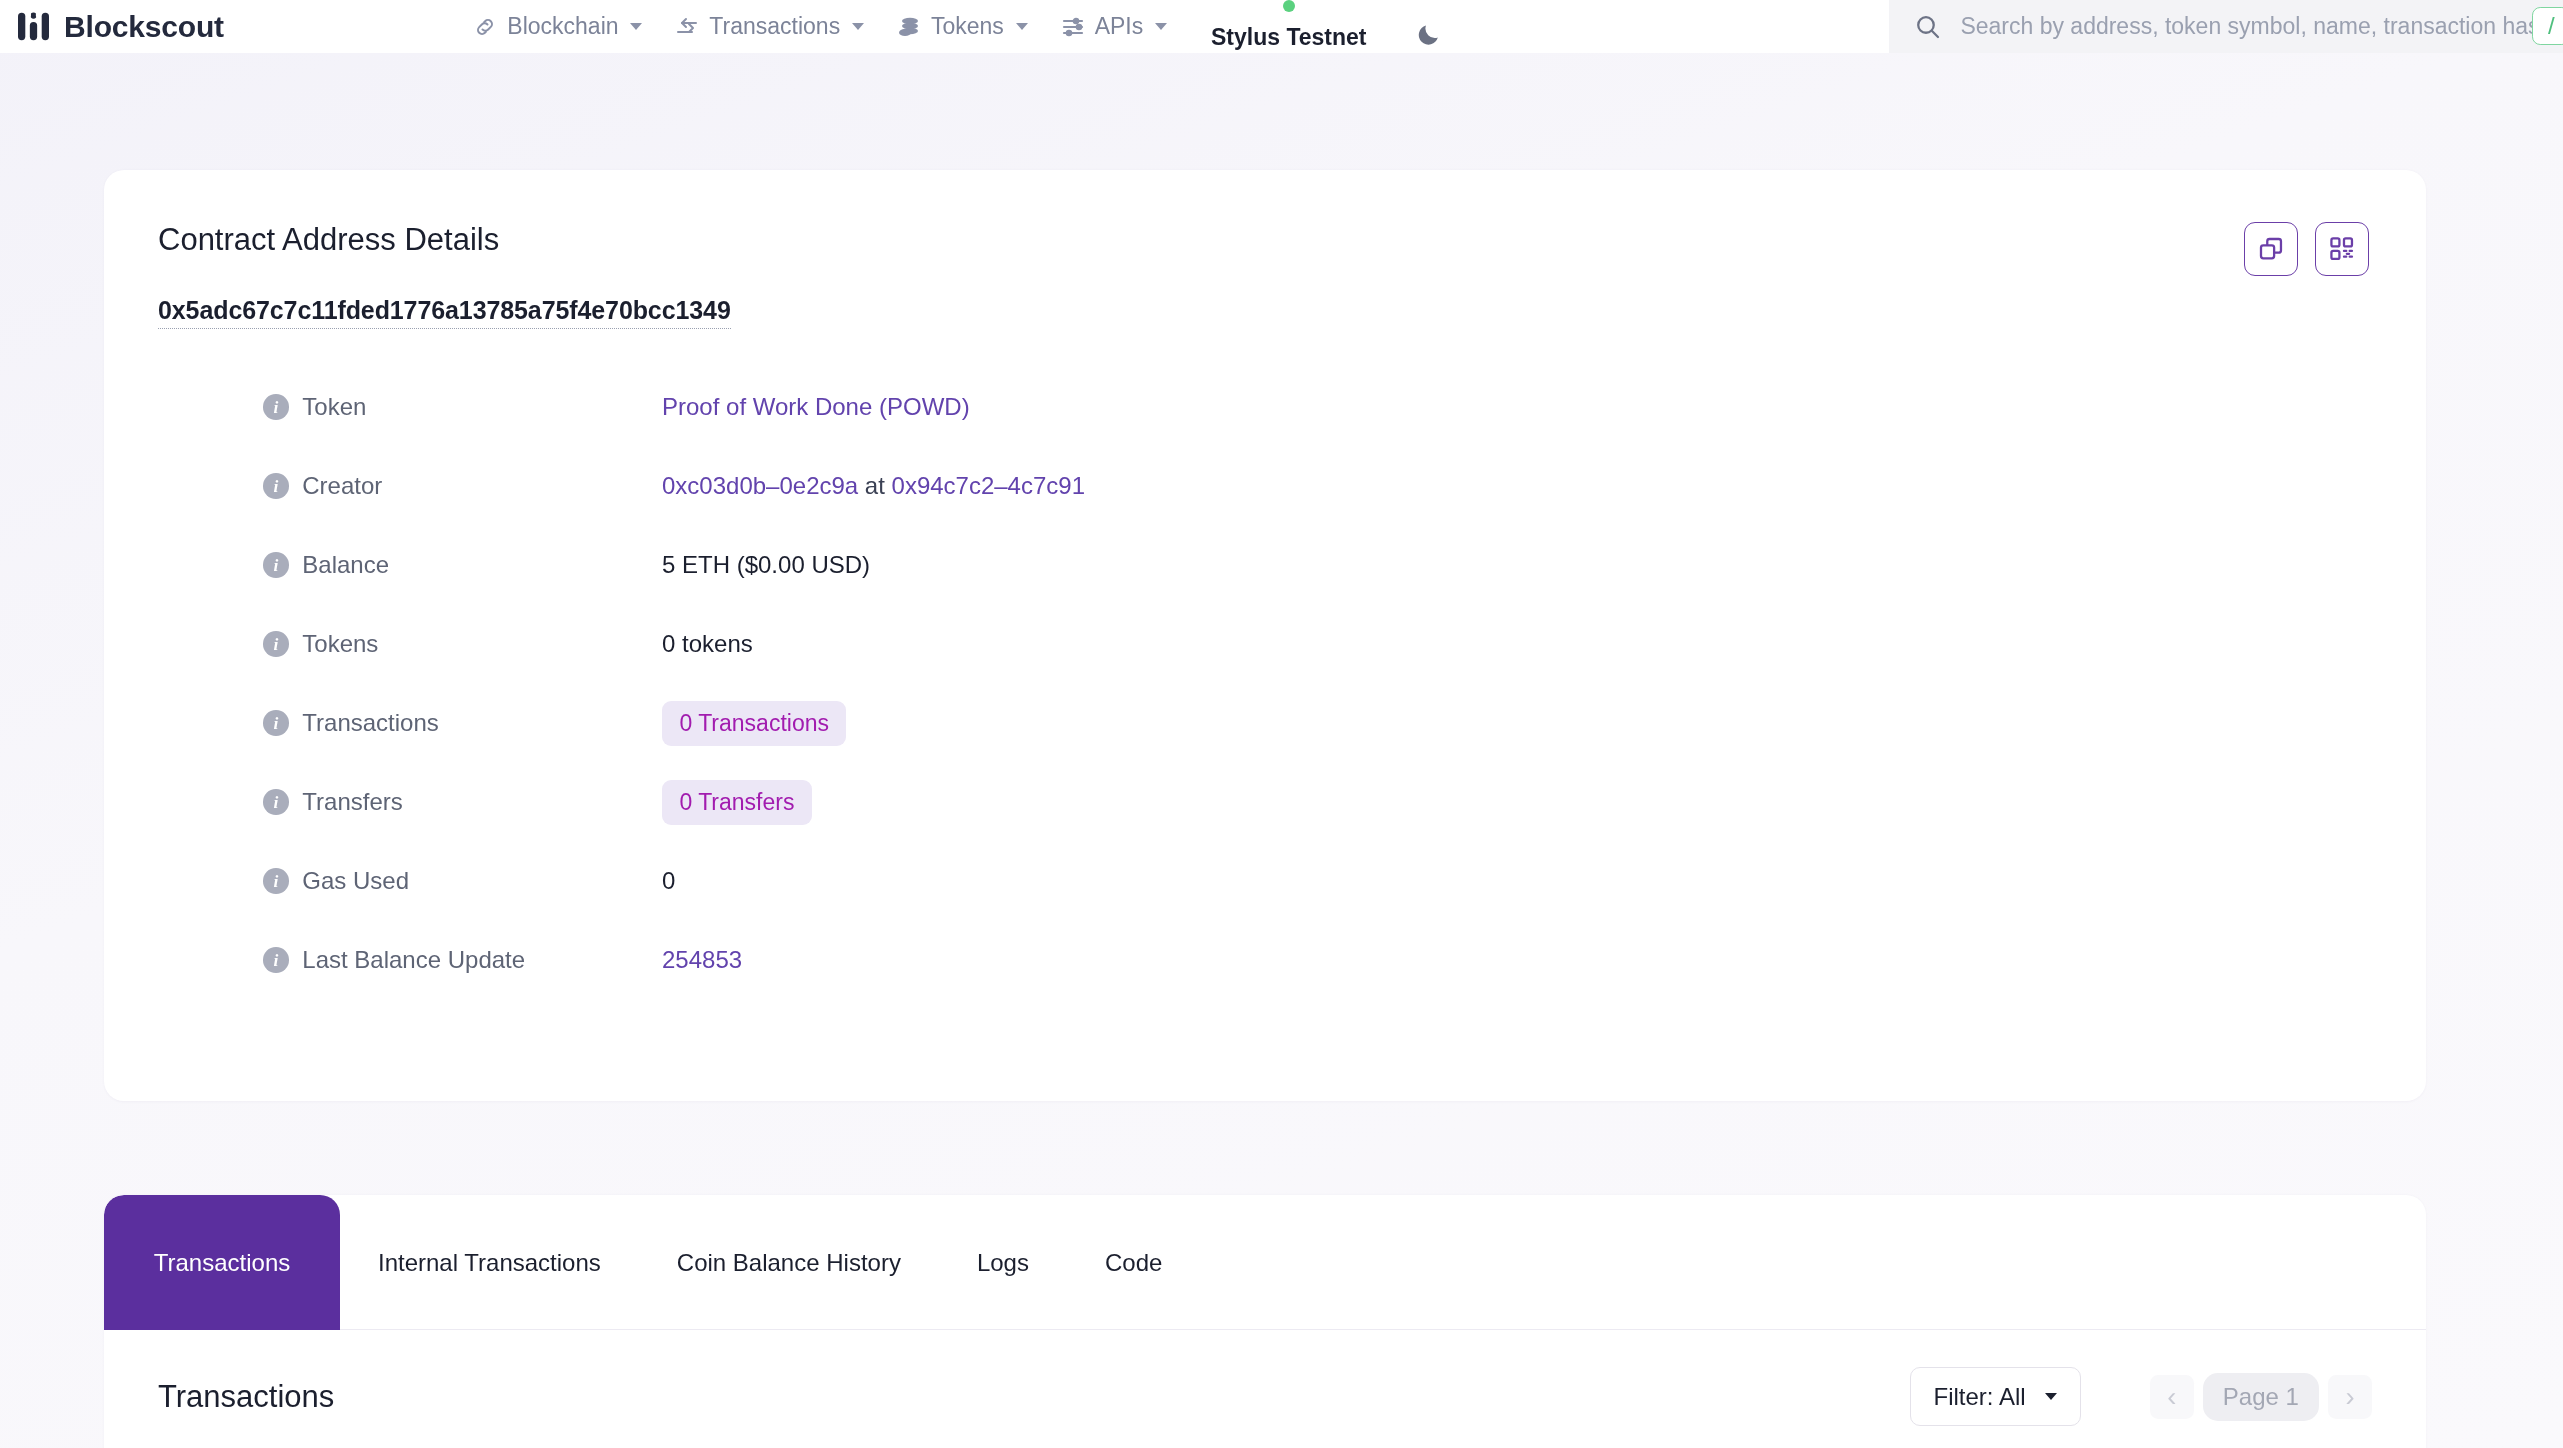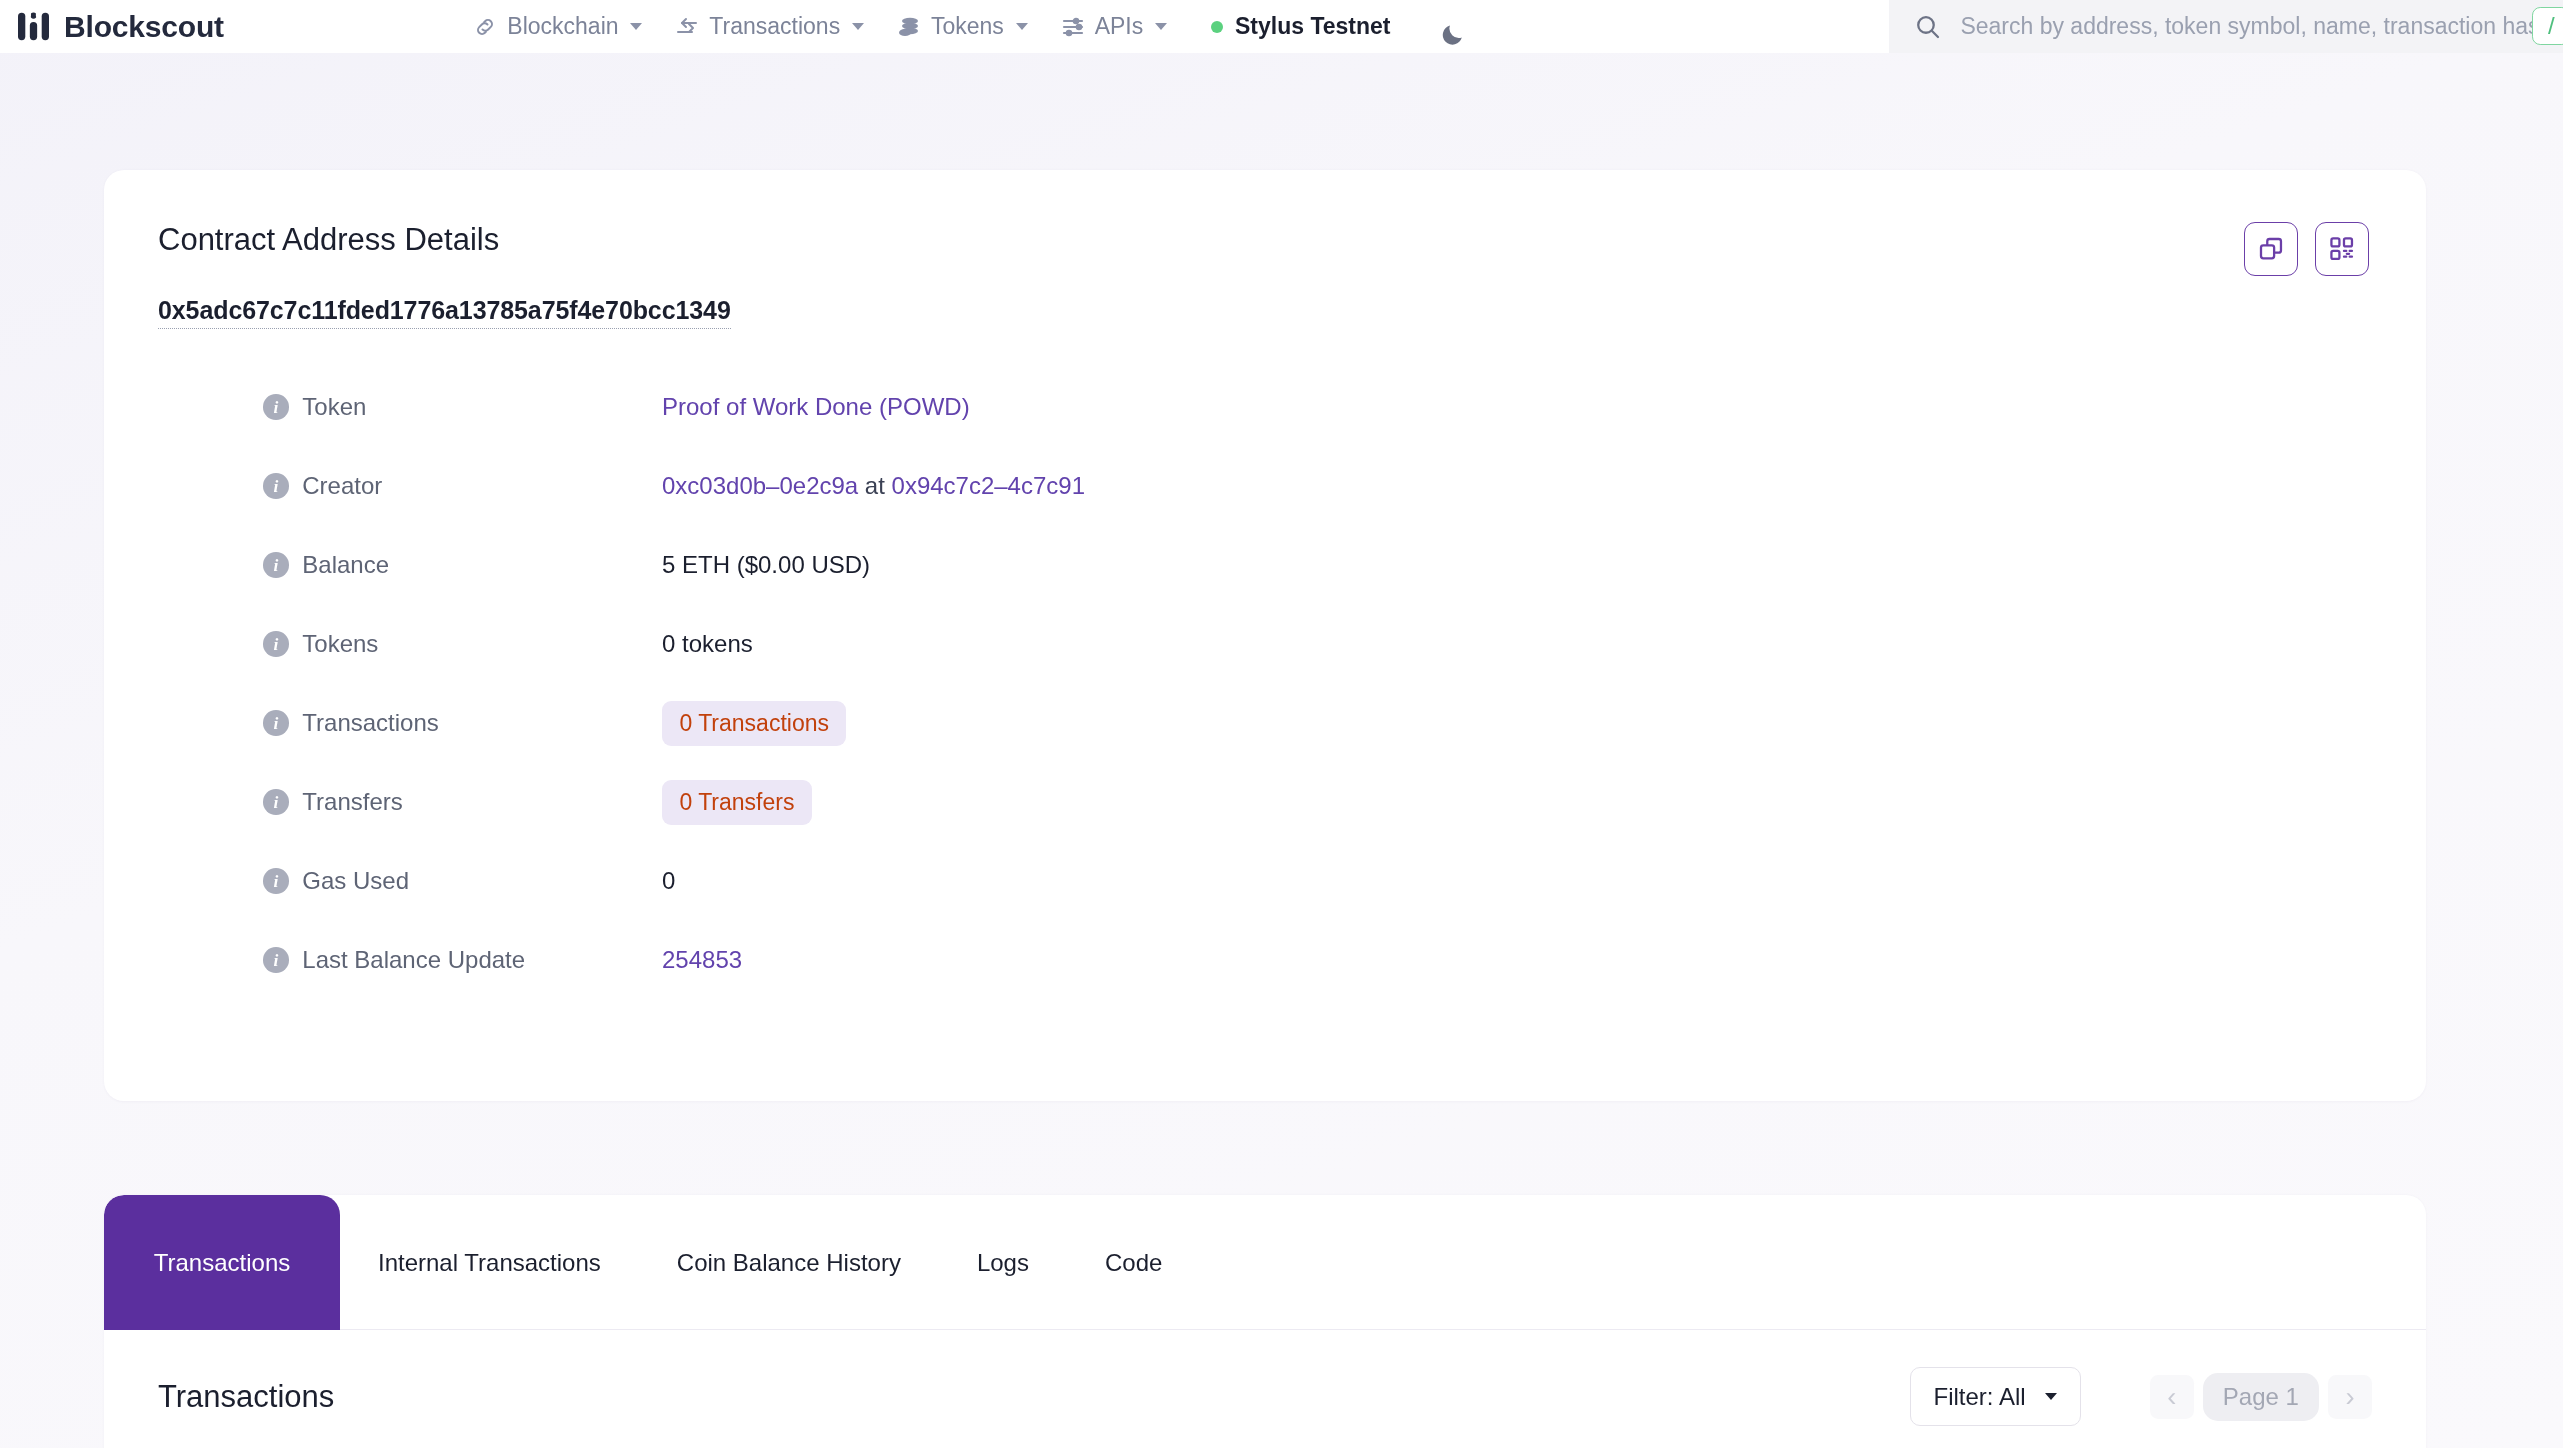--- a/index.html
+++ b/index.html
@@ -44,21 +44,21 @@
   .nav-label { font-size: 23px; color: #7c8398; white-space: nowrap; }
   .caret {
     width: 0; height: 0;
     border-left: 6.4px solid transparent;
     border-right: 6.4px solid transparent;
     border-top: 7.3px solid #8b92a8;
     margin-left: 1.8px;
   }
   .network {
     display: flex; align-items: center; gap: 12px;
-    padding: 0 16.5px; margin-left: 11px; height: 53px; cursor: pointer;
+    padding: 0 16.5px; margin-left: 11px; height: 53px; cursor: pointer; flex-direction: column;
   }
   .net-dot { width: 12px; height: 12px; border-radius: 50%; background: #5bd17f; flex:none; }
   .net-label { font-size: 23px; color: #1b1f2e; font-weight: 600; white-space: nowrap; }
 
   .theme-toggle {
     margin-left: 27.4px; width: 37px; height: 37px;
     display: flex; align-items: center; justify-content: center; cursor: pointer;
   }
 
   .searchwrap {
@@ -129,21 +129,21 @@
     display: flex; align-items: center; justify-content: center;
     font-family: "Liberation Serif", serif;
     flex: none;
   }
   .row-label span.lbl { font-size: 24px; color: #5e6475; }
   .row-value { font-size: 24px; color: #1b1f2e; }
   .link { color: #6243ad; cursor: pointer; }
   .at-txt { color: #3b4154; }
   .pill {
     display: inline-block;
-    background: #ece7f6; color: #c2410c;
+    background: #ece7f6; color: #a21caf;
     border-radius: 9.1px; padding: 9.1px 17.4px;
     font-size: 23px; cursor: pointer;
   }
 
   
   #tabs-card { left: 104px; top: 1142px; width: 2322px; height: 384px; overflow: hidden; }
   .tabs { display: flex; height: 135px; border-bottom: 1.8px solid #eceaf2; }
   .tab {
     display: flex; align-items: center; justify-content: center;
     padding: 0 38px; font-size: 24px; color: #1b1f2e;

